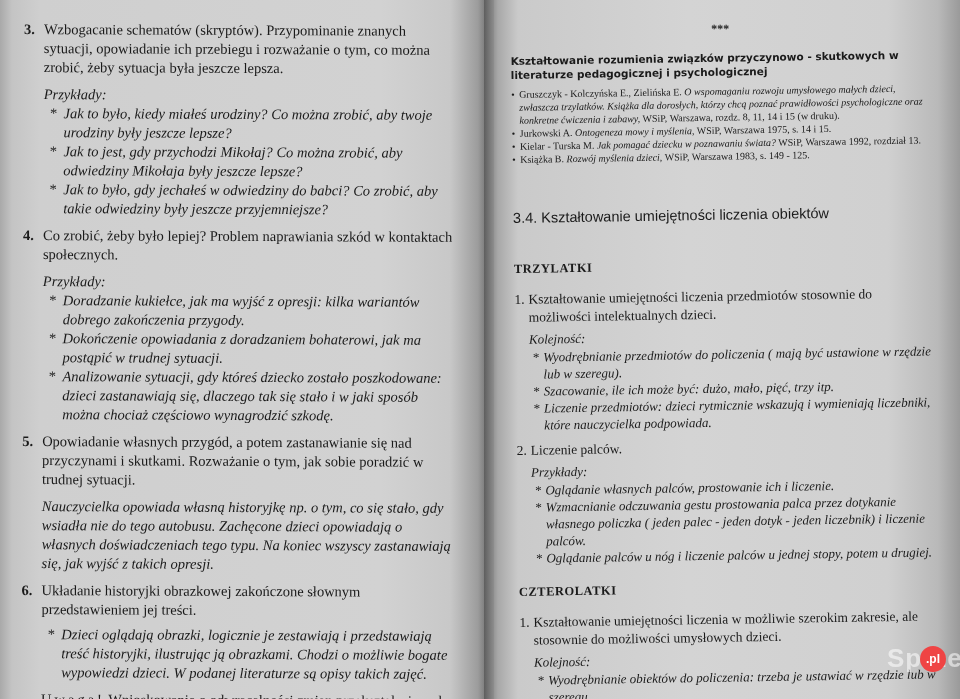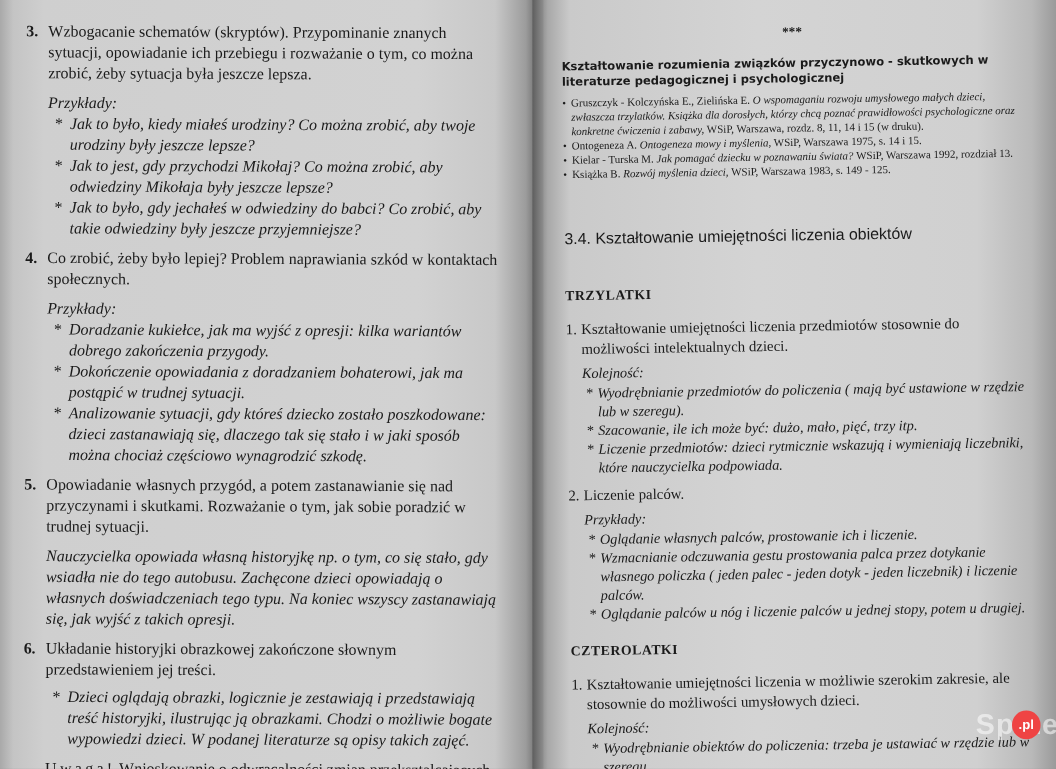--- a/index.html
+++ b/index.html
@@ -118,21 +118,21 @@
     <div class="right-content">
       <div class="stars">***</div>
       <div class="lit-title">Kształtowanie rozumienia związków przyczynowo - skutkowych w literaturze pedagogicznej i psychologicznej</div>
       <div class="refs">
         <div class="ref">
             <span class="dot">•</span>
             <span><span>Gruszczyk - Kolczyńska E., Zielińska E.</span> <i>O wspomaganiu rozwoju umysłowego małych dzieci, zwłaszcza trzylatków. Książka dla dorosłych, którzy chcą poznać prawidłowości psychologiczne oraz konkretne ćwiczenia i zabawy,</i> <span>WSiP, Warszawa, rozdz. 8, 11, 14 i 15 (w druku).</span></span>
           </div>
         <div class="ref">
             <span class="dot">•</span>
-            <span><span>Ontogeneza A.</span> <i>Ontogeneza mowy i myślenia,</i> <span>WSiP, Warszawa 1975, s. 14 i 15.</span></span>
+            <span><span>Jurkowski A.</span> <i>Ontogeneza mowy i myślenia,</i> <span>WSiP, Warszawa 1975, s. 14 i 15.</span></span>
           </div>
         <div class="ref">
             <span class="dot">•</span>
             <span><span>Kielar - Turska M.</span> <i>Jak pomagać dziecku w poznawaniu świata?</i> <span>WSiP, Warszawa 1992, rozdział 13.</span></span>
           </div>
         <div class="ref">
             <span class="dot">•</span>
             <span><span>Książka B.</span> <i>Rozwój myślenia dzieci,</i> <span>WSiP, Warszawa 1983, s. 149 - 125.</span></span>
           </div>
       </div>

